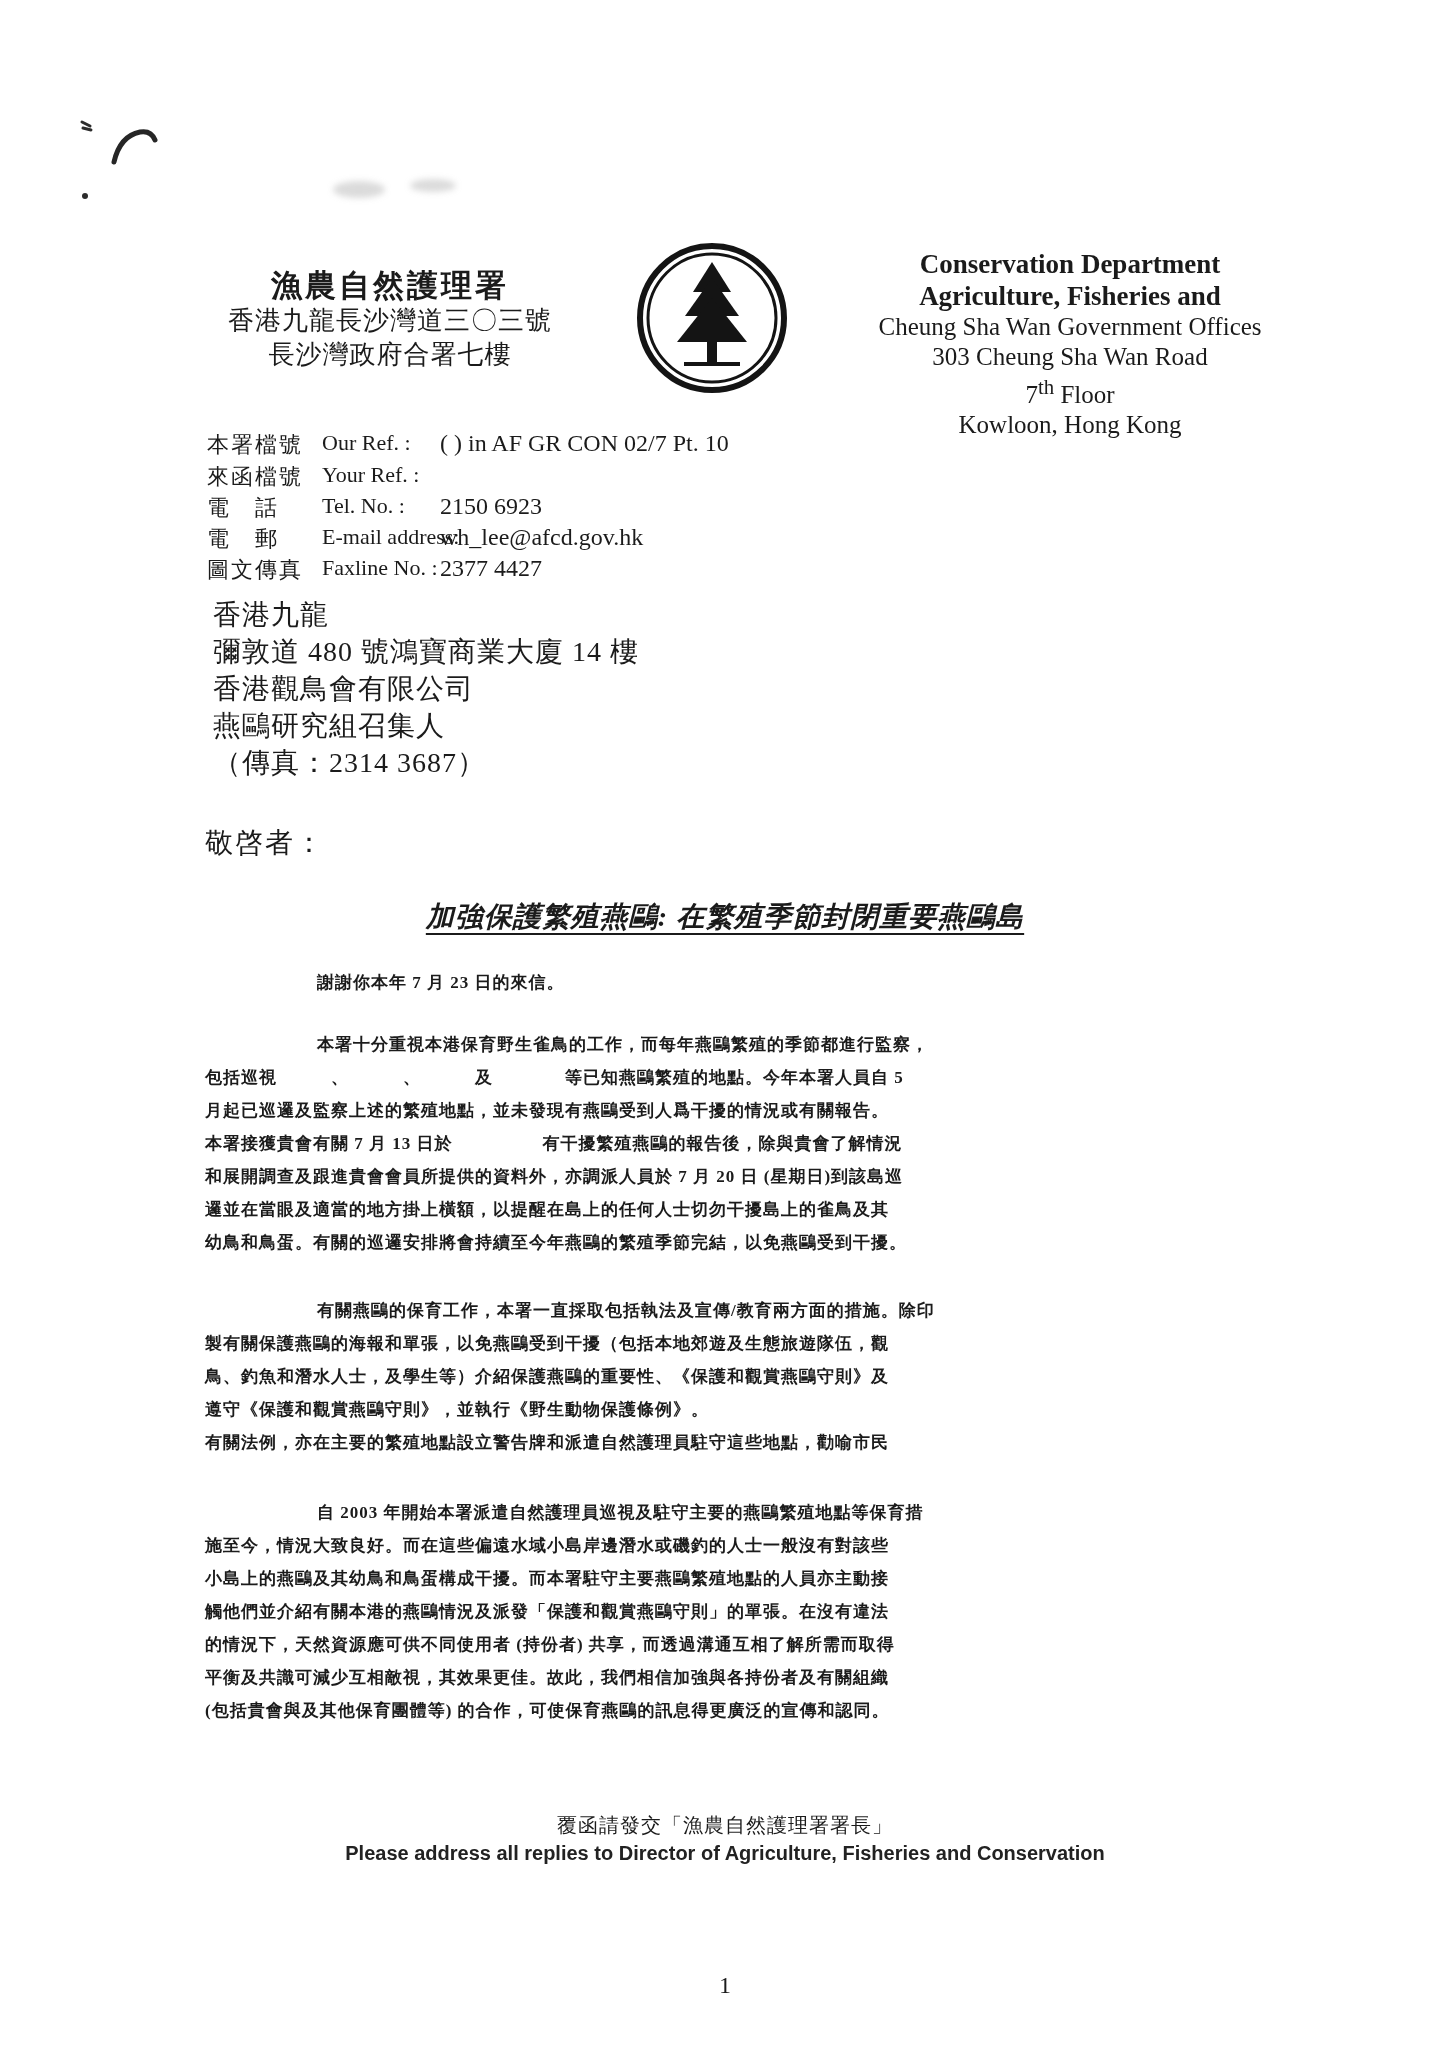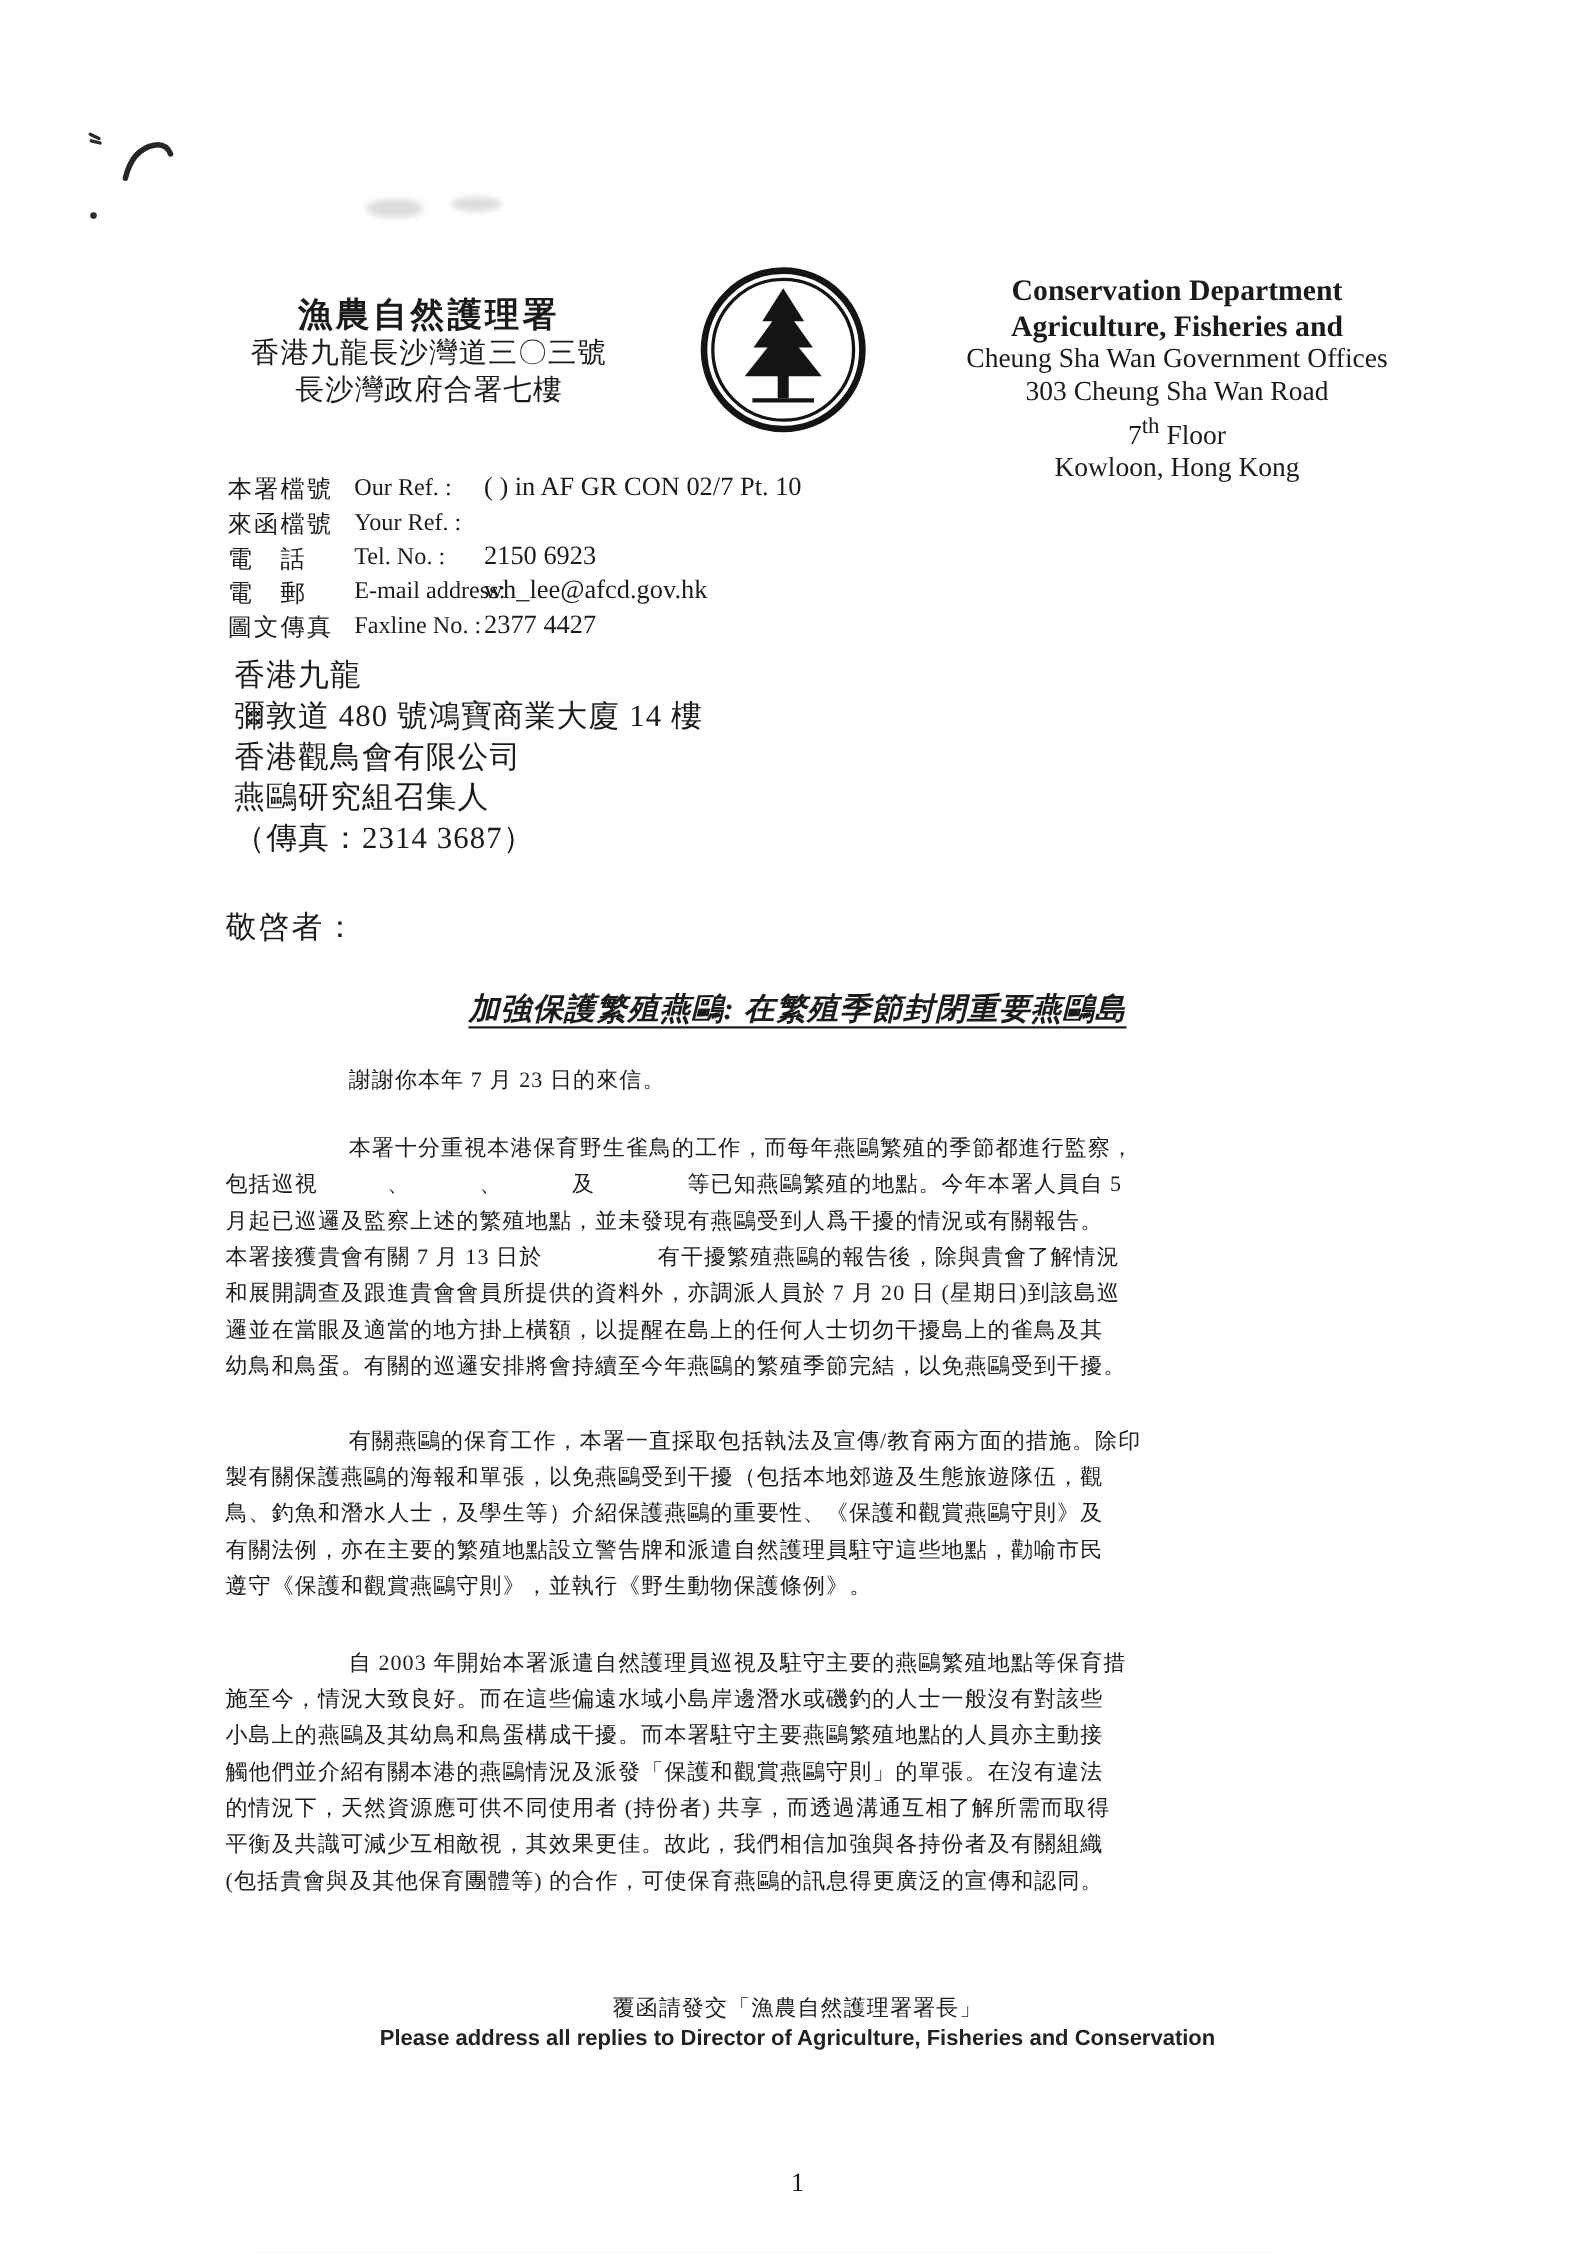--- a/index.html
+++ b/index.html
@@ -36,21 +36,21 @@
   .salutation{left:205px;top:824px;font-size:28px;letter-spacing:2px;}
 
   .subject{
     left:205px;top:898px;width:1040px;text-align:center;
     font-size:28px;font-weight:bold;letter-spacing:1px;
     text-decoration:underline;text-decoration-thickness:2px;text-underline-offset:7px;font-style:italic;
   }
 
   
   .para{left:205px;width:1045px;}
-  .line{font-size:20px;line-height:33px;letter-spacing:1px;white-space:pre-wrap;}
+  .line{font-size:17px;line-height:33px;letter-spacing:1px;white-space:pre-wrap;font-weight:bold;}
   .para .line:first-child{text-indent:112px;}
   .p1{top:966px;}
   .p2{top:1028px;}
   .p3{top:1294px;}
   .p4{top:1496px;}
 
   
   .footer-cn{left:205px;top:1812px;width:1040px;text-align:center;font-size:20px;letter-spacing:1px;}
   .footer-en{left:205px;top:1842px;width:1040px;text-align:center;
     font-family:"Liberation Sans","DejaVu Sans",sans-serif;font-size:20px;font-weight:bold;color:#222;}
@@ -149,22 +149,22 @@
     <div class="line">本署接獲貴會有關 7 月 13 日於　　　　　有干擾繁殖燕鷗的報告後，除與貴會了解情況</div>
     <div class="line">和展開調查及跟進貴會會員所提供的資料外，亦調派人員於 7 月 20 日 (星期日)到該島巡</div>
     <div class="line">邏並在當眼及適當的地方掛上橫額，以提醒在島上的任何人士切勿干擾島上的雀鳥及其</div>
     <div class="line">幼鳥和鳥蛋。有關的巡邏安排將會持續至今年燕鷗的繁殖季節完結，以免燕鷗受到干擾。</div>
   </div>
 
   <div class="abs para p3">
     <div class="line">有關燕鷗的保育工作，本署一直採取包括執法及宣傳/教育兩方面的措施。除印</div>
     <div class="line">製有關保護燕鷗的海報和單張，以免燕鷗受到干擾（包括本地郊遊及生態旅遊隊伍，觀</div>
     <div class="line">鳥、釣魚和潛水人士，及學生等）介紹保護燕鷗的重要性、《保護和觀賞燕鷗守則》及</div>
+    <div class="line">遵守《保護和觀賞燕鷗守則》，並執行《野生動物保護條例》。</div>
     <div class="line">有關法例，亦在主要的繁殖地點設立警告牌和派遣自然護理員駐守這些地點，勸喻市民</div>
-    <div class="line">遵守《保護和觀賞燕鷗守則》，並執行《野生動物保護條例》。</div>
   </div>
 
   <div class="abs para p4">
     <div class="line">自 2003 年開始本署派遣自然護理員巡視及駐守主要的燕鷗繁殖地點等保育措</div>
     <div class="line">施至今，情況大致良好。而在這些偏遠水域小島岸邊潛水或磯釣的人士一般沒有對該些</div>
     <div class="line">小島上的燕鷗及其幼鳥和鳥蛋構成干擾。而本署駐守主要燕鷗繁殖地點的人員亦主動接</div>
     <div class="line">觸他們並介紹有關本港的燕鷗情況及派發「保護和觀賞燕鷗守則」的單張。在沒有違法</div>
     <div class="line">的情況下，天然資源應可供不同使用者 (持份者) 共享，而透過溝通互相了解所需而取得</div>
     <div class="line">平衡及共識可減少互相敵視，其效果更佳。故此，我們相信加強與各持份者及有關組織</div>
     <div class="line">(包括貴會與及其他保育團體等) 的合作，可使保育燕鷗的訊息得更廣泛的宣傳和認同。</div>

